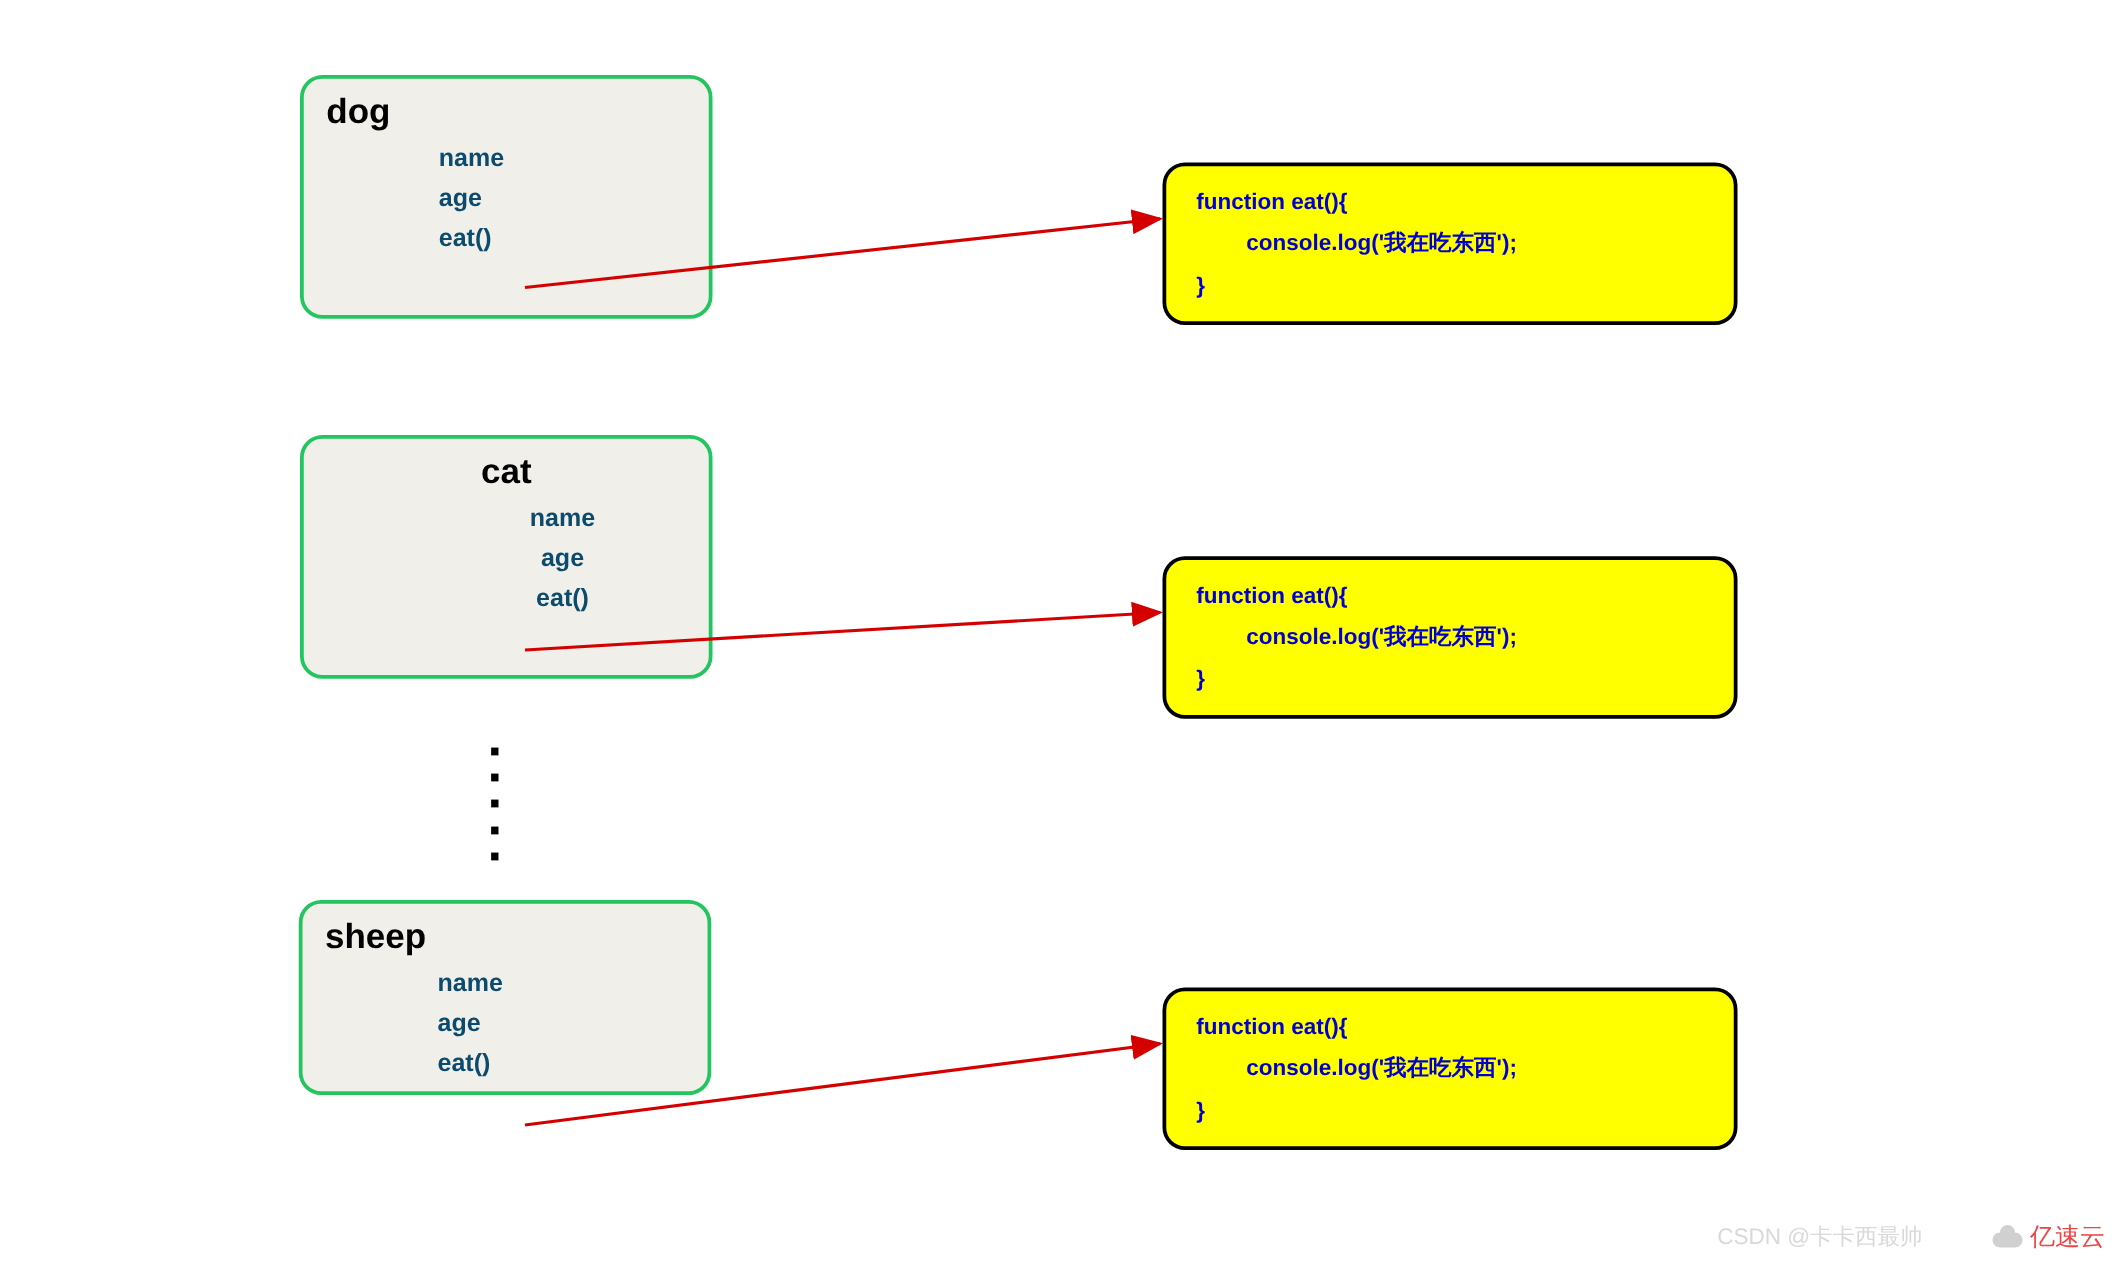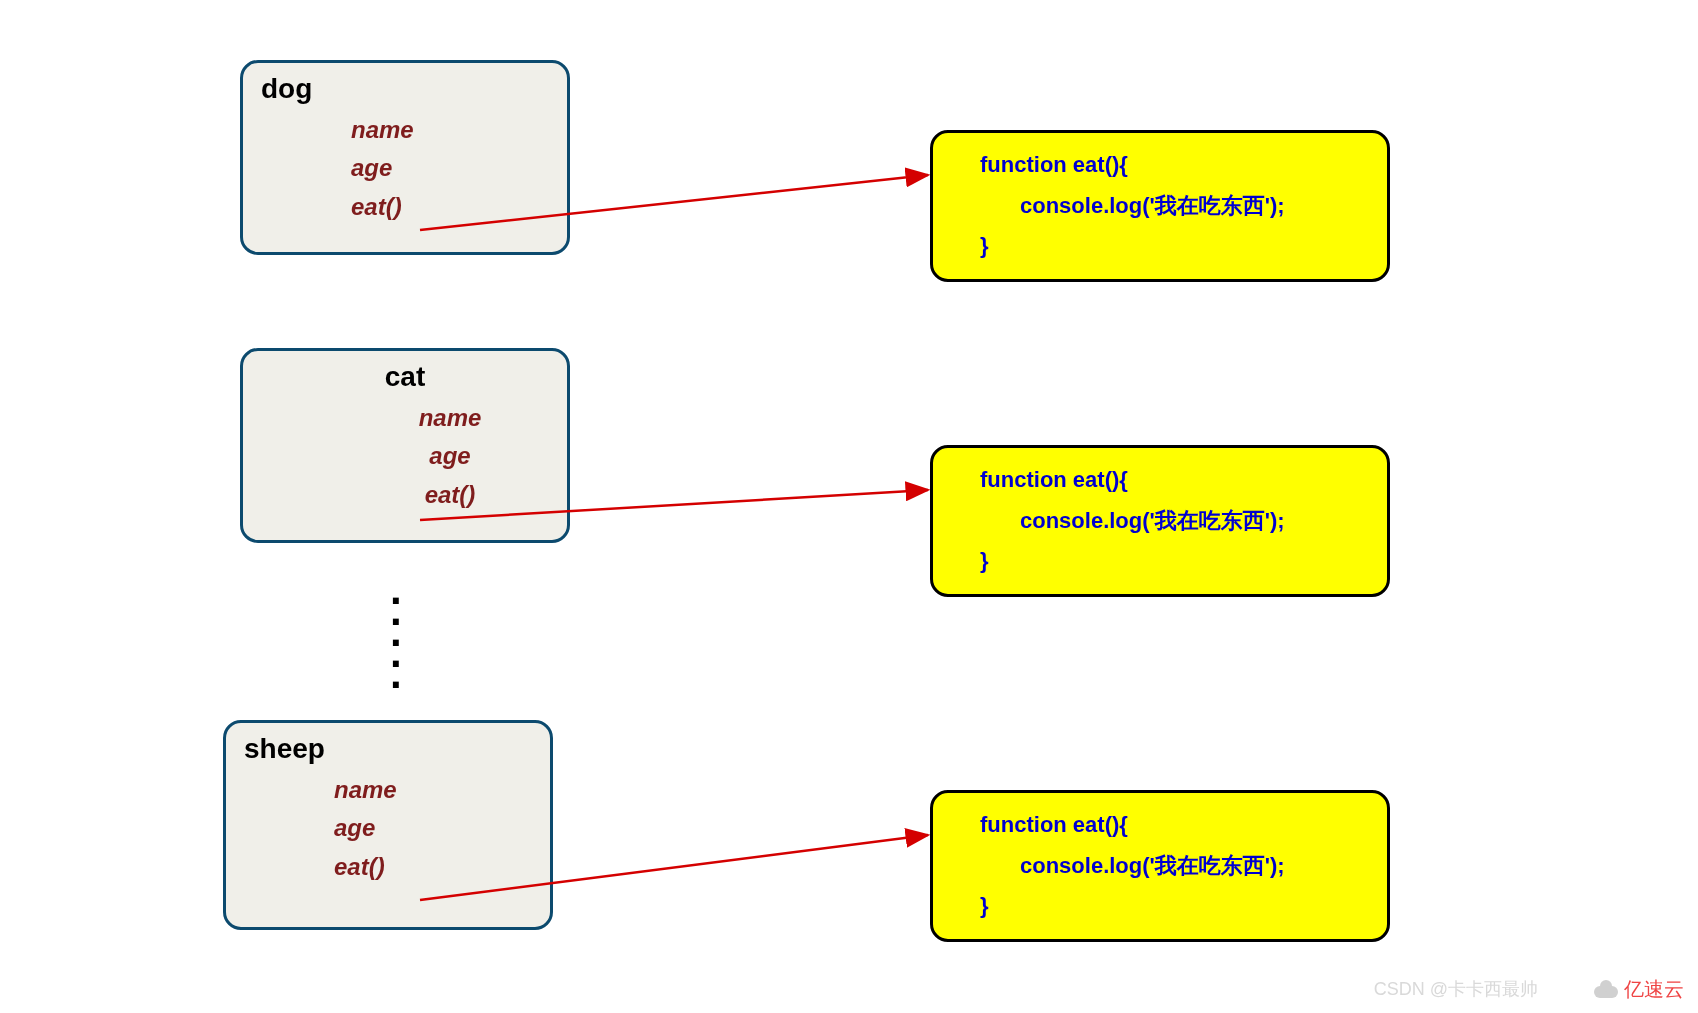--- a/index.html
+++ b/index.html
@@ -9,56 +9,54 @@
     background: #ffffff;
     font-family: "Segoe UI", "Microsoft YaHei", Arial, sans-serif;
     width: 1698px;
     height: 1013px;
     position: relative;
   }
   .obj-box {
     position: absolute;
     width: 330px;
     height: 195px;
-    border: 3px solid #0c4a6e;
+    border: 3px solid #22c55e;
     border-radius: 18px;
     background: #f0efe9;
     padding: 10px 18px 10px 18px;
   }
   .obj-title {
     font-weight: 700;
     font-size: 28px;
     color: #000;
     margin: 0 0 6px 0;
   }
   .obj-props {
     padding-left: 90px;
   }
   .obj-prop {
     font-weight: 700;
-    font-size: 24px;
-    color: #7f1d1d;
+    font-size: 20px;
+    color: #0c4a6e;
     line-height: 1.6;
-    font-style: italic;
   }
   .fn-box {
     position: absolute;
     width: 460px;
     border: 3px solid #000;
     border-radius: 18px;
     background: #ffff00;
     padding: 12px 24px 12px 24px;
   }
   .fn-line {
     font-weight: 700;
-    font-size: 22px;
+    font-size: 18px;
     color: #0000d0;
     line-height: 1.85;
     white-space: pre;
-    margin-left: 23px;
   }
   .fn-line.indent { padding-left: 40px; }
   .dots {
     position: absolute;
     font-size: 42px;
     font-weight: 900;
     color: #000;
     line-height: 0.5;
     letter-spacing: 0;
   }
@@ -126,21 +124,21 @@
 
 <div class="obj-box" style="left:240px; top:348px;text-align:center;">
   <div class="obj-title">cat</div>
   <div class="obj-props">
     <div class="obj-prop">name</div>
     <div class="obj-prop">age</div>
     <div class="obj-prop">eat()</div>
   </div>
 </div>
 
-<div class="obj-box" style="left:223px; top:720px; height:210px;">
+<div class="obj-box" style="left:239px; top:720px; height:156px;">
   <div class="obj-title">sheep</div>
   <div class="obj-props">
     <div class="obj-prop">name</div>
     <div class="obj-prop">age</div>
     <div class="obj-prop">eat()</div>
   </div>
 </div>
 
 <div class="dots" style="left:390px; top:590px;">
   ·<br>·<br>·<br>·<br>·

